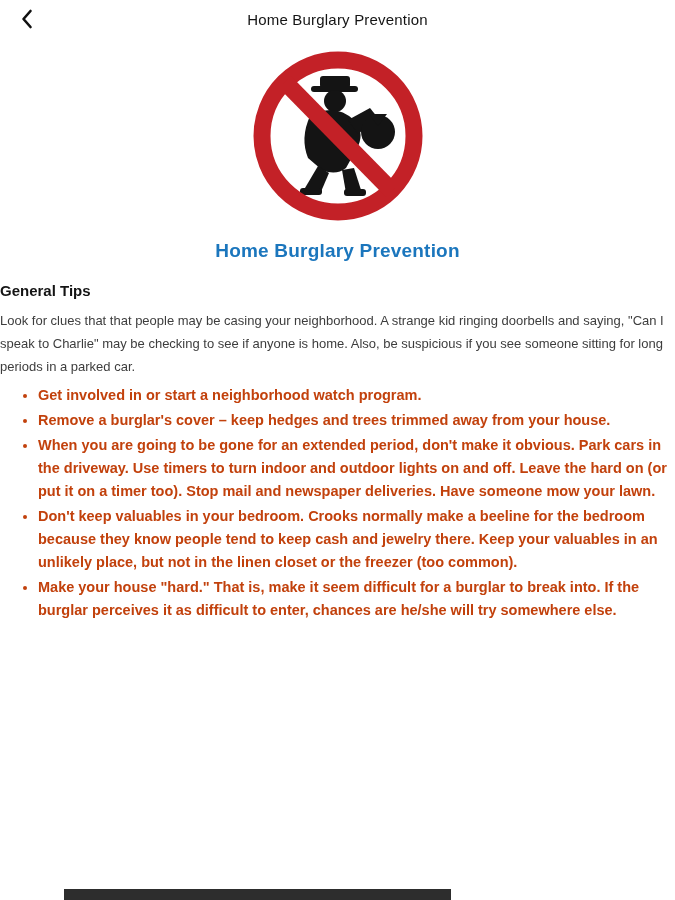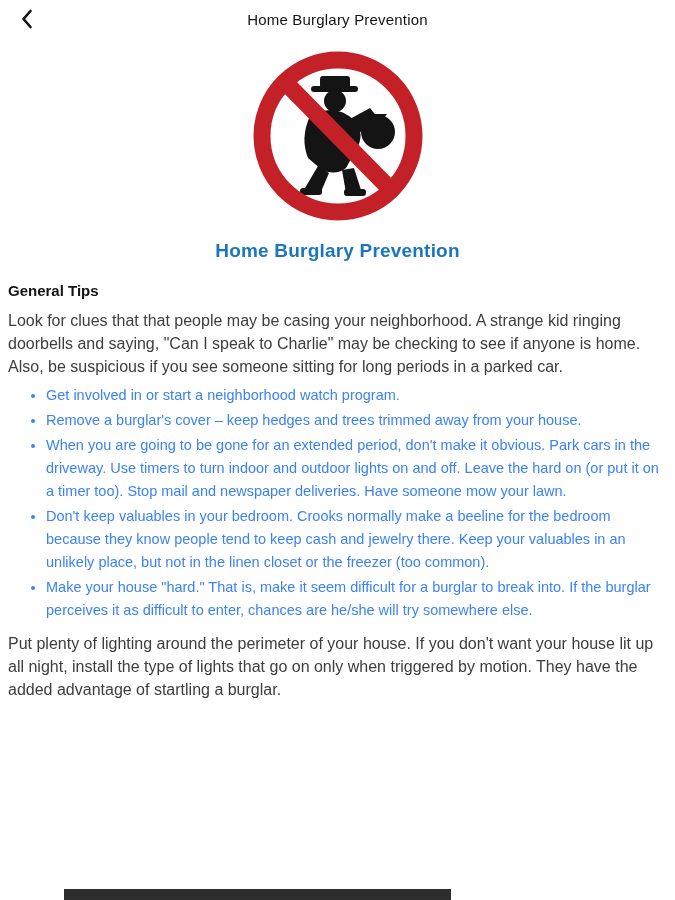--- a/index.html
+++ b/index.html
@@ -42,43 +42,44 @@
   }
   .article-title {
     text-align: center;
     color: #1b76bd;
     font-size: 19px;
     font-weight: 700;
     margin-top: 14px;
     letter-spacing: 0.2px;
   }
   .content {
-    padding: 0 8px;
+    padding: 0 0;
   }
   .section-heading {
     font-size: 15px;
     font-weight: 700;
     color: #141414;
     margin-top: 20px;
   }
   .body-text {
-    font-size: 16px;
+    font-size: 13px;
     line-height: 23px;
     color: #3d3d3d;
     margin-top: 10px;
   }
   ul.tips {
     margin-top: 6px;
     padding-left: 38px;
   }
   ul.tips li {
     font-size: 14.5px;
     line-height: 23px;
-    color: #3b82f6;
+    color: #c2410c;
     margin-bottom: 2px;
+    font-weight: bold;
   }
   .bottom-bar {
     position: absolute;
     left: 64px;
     bottom: 0;
     width: 387px;
     height: 11px;
     background: #2d2d2d;
   }
 </style>
@@ -129,19 +130,18 @@
 
     <ul class="tips">
       <li>Get involved in or start a neighborhood watch program.</li>
       <li>Remove a burglar's cover – keep hedges and trees trimmed away from your house.</li>
       <li>When you are going to be gone for an extended period, don't make it obvious. Park cars in the driveway. Use timers to turn indoor and outdoor lights on and off. Leave the hard on (or put it on a timer too). Stop mail and newspaper deliveries. Have someone mow your lawn.</li>
       <li>Don't keep valuables in your bedroom. Crooks normally make a beeline for the bedroom because they know people tend to keep cash and jewelry there. Keep your valuables in an unlikely place, but not in the linen closet or the freezer (too common).</li>
       <li>Make your house "hard." That is, make it seem difficult for a burglar to break into. If the burglar perceives it as difficult to enter, chances are he/she will try somewhere else.</li>
     </ul>
 
 
-    <p class="body-text">Put plenty of lighting around the perimeter of your house. If you don't want your house lit up all night, install the type of lights that go on only when triggered by motion. They have the added advantage of startling a burglar.</p>
 
   </main>
 
   <div class="bottom-bar"></div>
 
 </div>
 
 </body></html>

